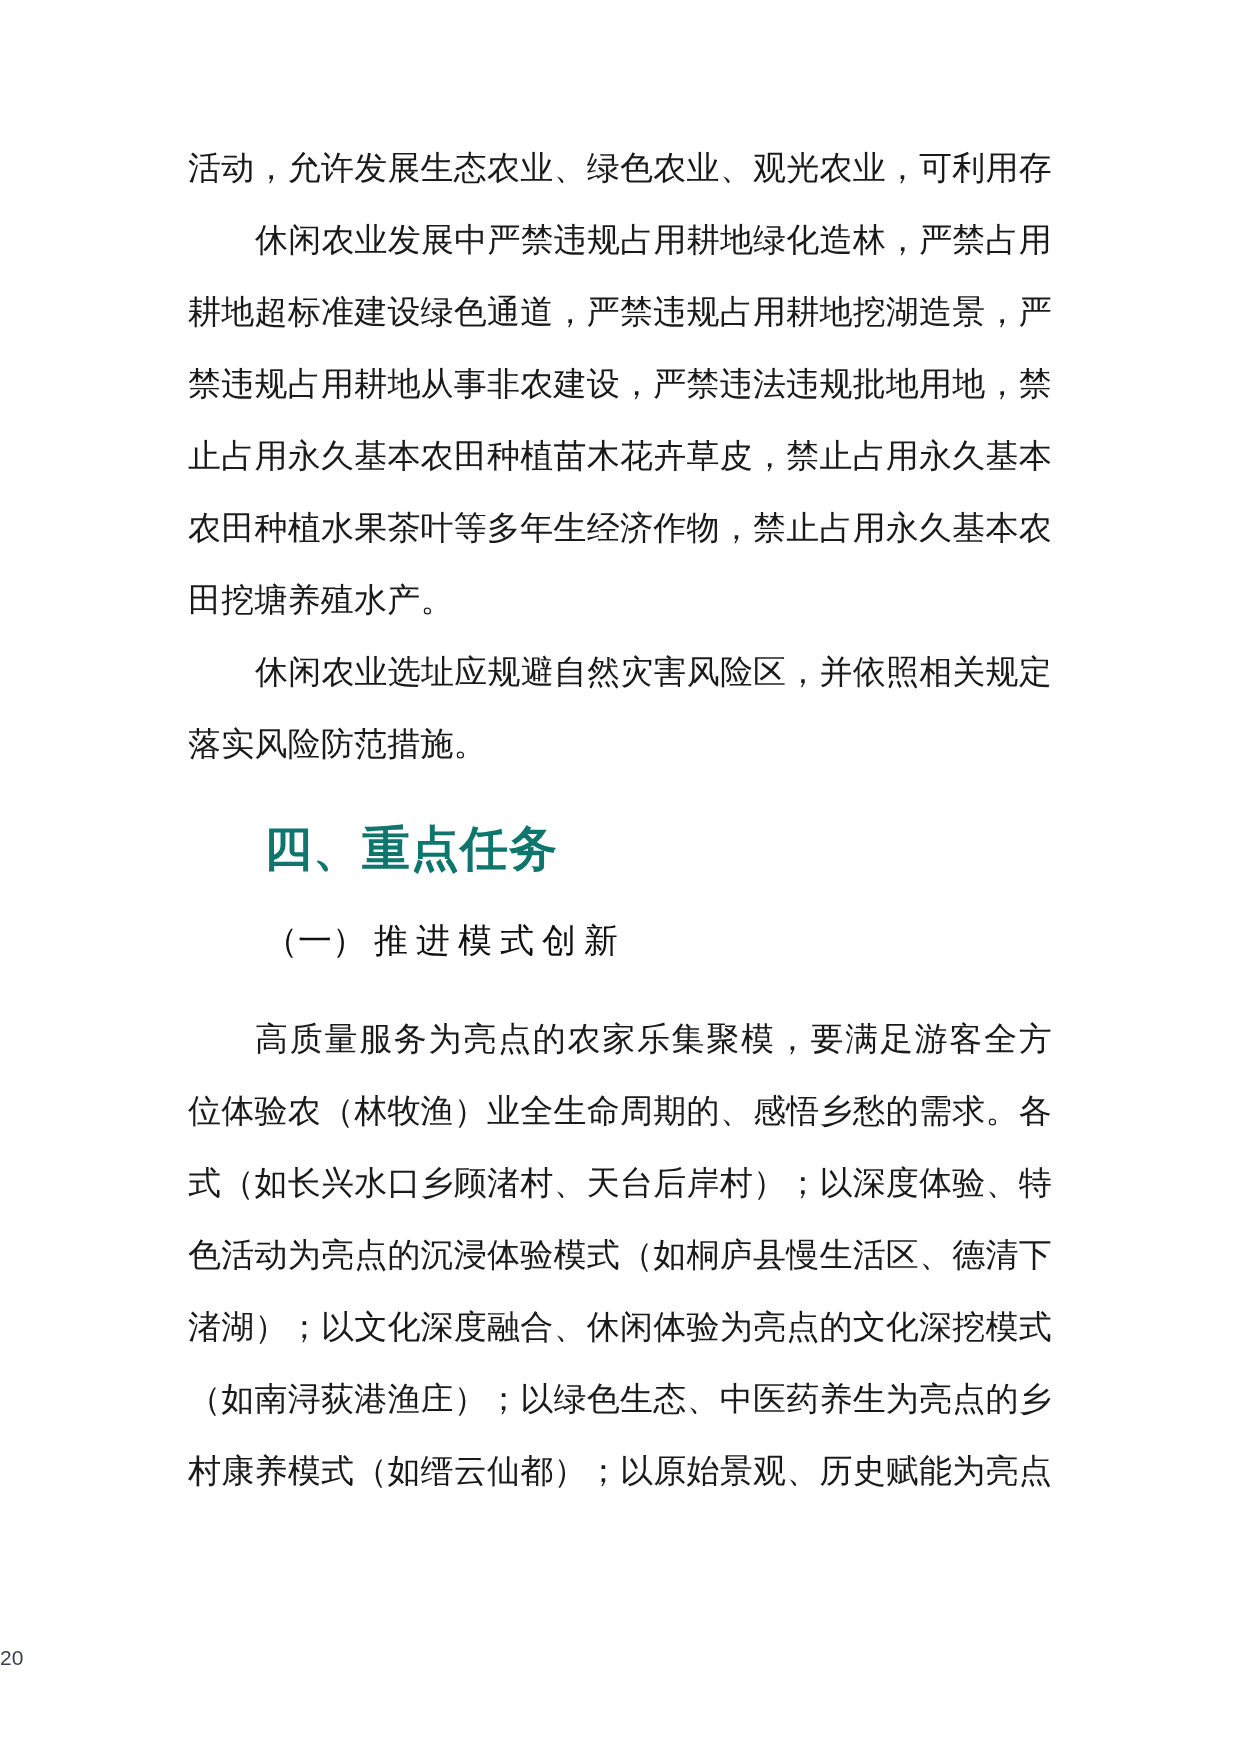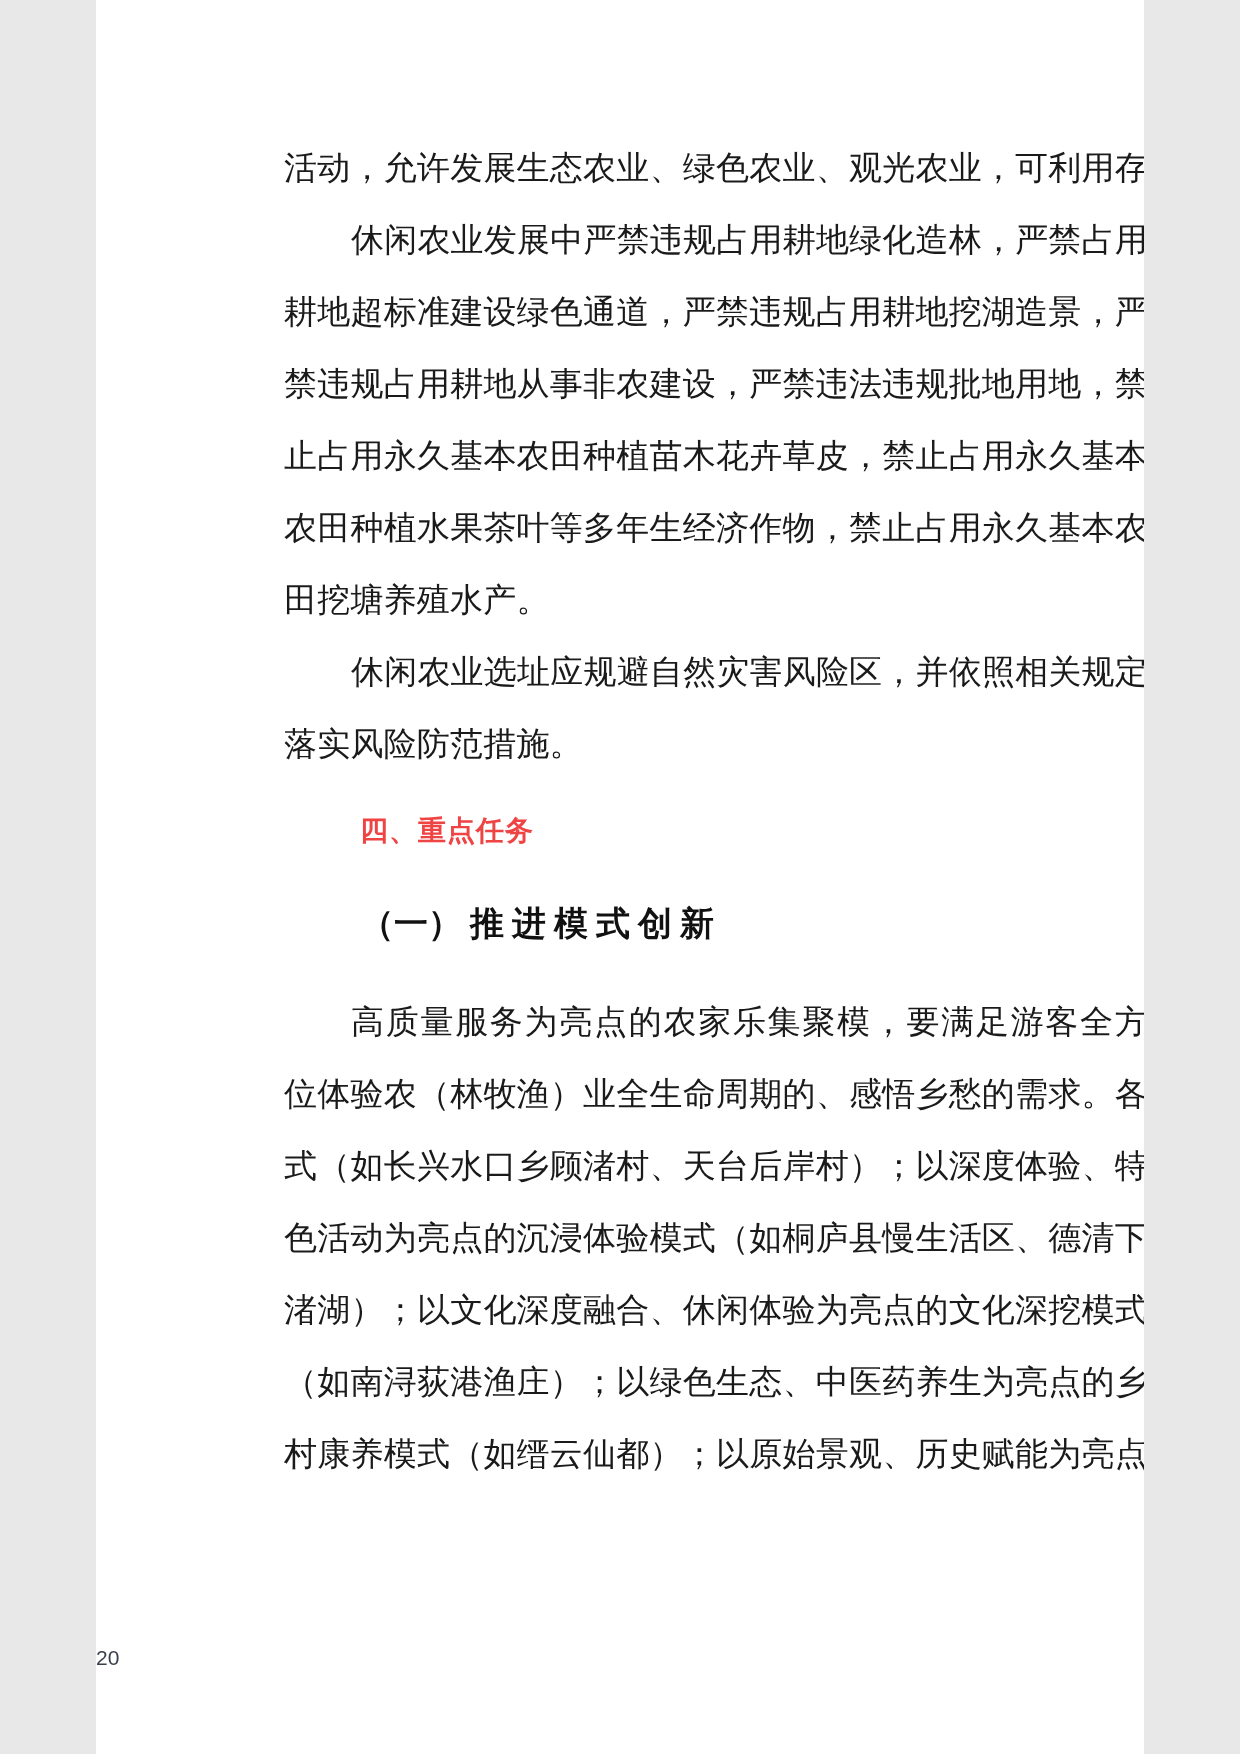--- a/index.html
+++ b/index.html
@@ -1,18 +1,18 @@
 <!DOCTYPE html>
 <html lang="zh"><head>
 <meta charset="utf-8">
 <style>
   html,body{margin:0;padding:0;background:#e8e8e8;}
   .page{
     position:relative;
-    width:1048px;height:1754px;
+    width:1240px;height:1754px;
     background:#ffffff;
     margin:0 auto;
     overflow:hidden;
     font-family:"Liberation Serif","DejaVu Serif",serif;
   }
   .content{
     position:absolute;
     left:188px;top:132px;
     width:864px;
   }
@@ -30,30 +30,30 @@
   .ln.end{
     text-align:left;
     text-align-last:left;
   }
   .ln.ind{
     text-indent:67px;
   }
   .h1{
     font-family:"DejaVu Sans","Liberation Sans",sans-serif;
     font-weight:bold;
-    font-size:28px;
+    font-size:48px;
     line-height:60px;
-    margin-top:21px;
+    margin-top:38px;
     text-indent:76px;
-    color:#ef4444;
+    color:#0f766e;
     letter-spacing:1px;
   }
   .h2{
     font-family:"Liberation Serif","DejaVu Serif",serif;
-    font-weight:bold;
+    font-weight:normal;
     font-size:34px;
     line-height:52px;
     margin-top:37px;
     text-indent:76px;
     color:#111111;
   }
   .h2 .h2-title{
     letter-spacing:8px;
     margin-left:8px;
   }

